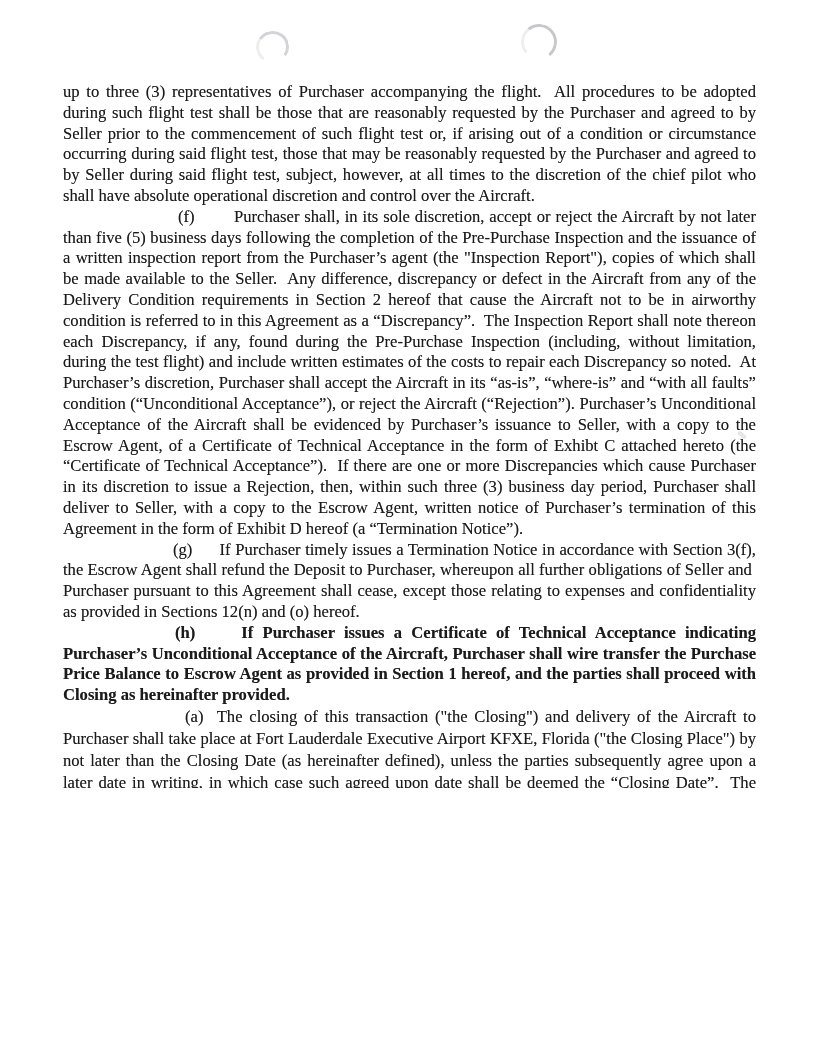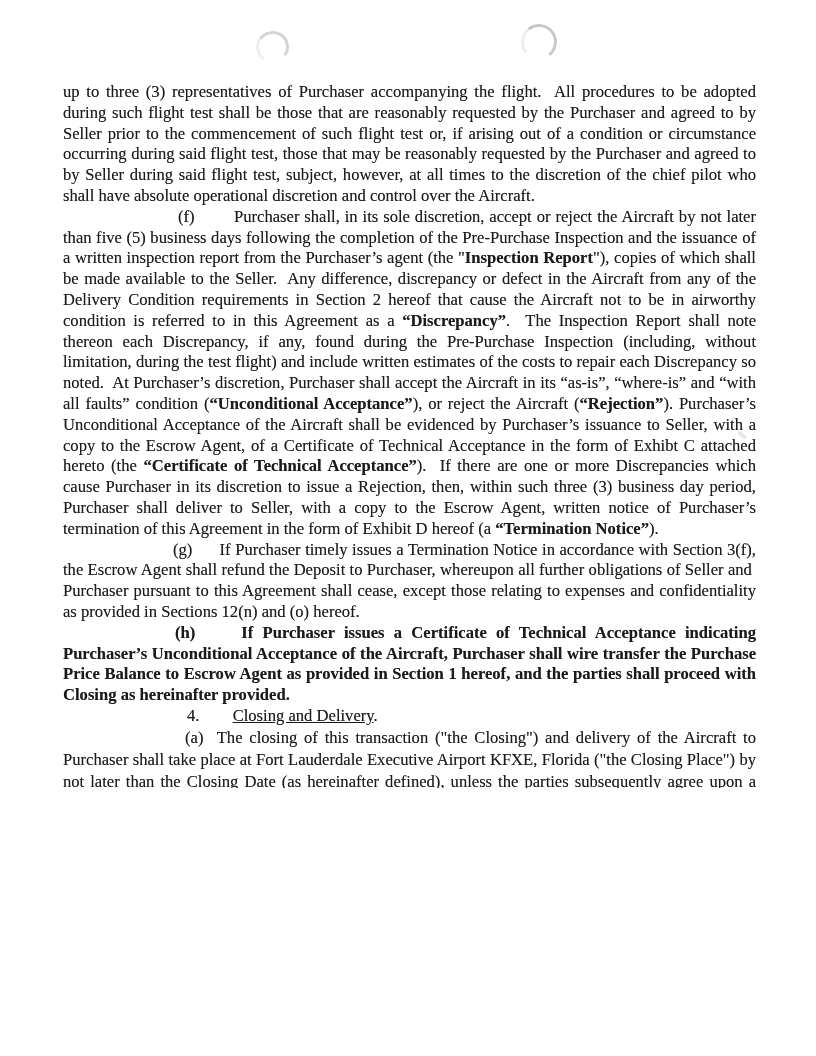--- a/index.html
+++ b/index.html
@@ -30,21 +30,21 @@
   .content p {
     margin: 0;
     padding: 0;
   }
   .para-intro   { margin-bottom: 4px; }
   .para-f       { text-indent: 115px; margin-bottom: 18px; }
   .para-g       { text-indent: 110px; margin-bottom: 20px; }
   .para-h       { text-indent: 112px; margin-bottom: 16px; font-weight: bold; }
   .section-head { text-indent: 124px; margin-bottom: 14px; margin-top: 15px; }
   .para-a       { text-indent: 122px; line-height: 22px; }
-  .run-b { font-weight: bold; }
+  .run-b { font-weight: normal; }
   .run-u { text-decoration: underline; }
   .page-number {
     position: absolute;
     left: 0;
     top: 978px;
     width: 100%;
     text-align: center;
     font-size: 15px;
     color: #5a5a5e;
     letter-spacing: 1px;
@@ -88,20 +88,19 @@
 
   <div class="content">
     <p class="para-intro"><span>up to three (3) representatives of Purchaser accompanying the flight.&nbsp; All procedures to be adopted during such flight test shall be those that are reasonably requested by the Purchaser and agreed to by Seller prior to the commencement of such flight test or, if arising out of a condition or circumstance occurring during said flight test, those that may be reasonably requested by the Purchaser and agreed to by Seller during said flight test, subject, however, at all times to the discretion of the chief pilot who shall have absolute operational discretion and control over the Aircraft.</span></p>
 
     <p class="para-f"><span>(f)&nbsp;&nbsp;&nbsp;&nbsp;&nbsp;&nbsp;&nbsp;&nbsp;Purchaser shall, in its sole discretion, accept or reject the Aircraft by not later than five (5) business days following the completion of the Pre-Purchase Inspection and the issuance of a written inspection report from the Purchaser’s agent (the "</span><span class="run-b">Inspection Report</span><span>"), copies of which shall be made available to the Seller.&nbsp; Any difference, discrepancy or defect in the Aircraft from any of the Delivery Condition requirements in Section 2 hereof that cause the Aircraft not to be in airworthy condition is referred to in this Agreement as a </span><span class="run-b">“Discrepancy”</span><span>.&nbsp; The Inspection Report shall note thereon each Discrepancy, if any, found during the Pre-Purchase Inspection (including, without limitation, during the test flight) and include written estimates of the costs to repair each Discrepancy so noted.&nbsp; At Purchaser’s discretion, Purchaser shall accept the Aircraft in its “as-is”, “where-is” and “with all faults” condition (</span><span class="run-b">“Unconditional Acceptance”</span><span>), or reject the Aircraft (</span><span class="run-b">“Rejection”</span><span>). Purchaser’s Unconditional Acceptance of the Aircraft shall be evidenced by Purchaser’s issuance to Seller, with a copy to the Escrow Agent, of a Certificate of Technical Acceptance in the form of Exhibt C attached hereto (the </span><span class="run-b">“Certificate of Technical Acceptance”</span><span>).&nbsp; If there are one or more Discrepancies which cause Purchaser in its discretion to issue a Rejection, then, within such three (3) business day period, Purchaser shall deliver to Seller, with a copy to the Escrow Agent, written notice of Purchaser’s termination of this Agreement in the form of Exhibit D hereof (a </span><span class="run-b">“Termination Notice”</span><span>).</span></p>
 
     <p class="para-g"><span>(g)&nbsp;&nbsp;&nbsp;&nbsp;&nbsp;&nbsp;If Purchaser timely issues a Termination Notice in accordance with Section 3(f), the Escrow Agent shall refund the Deposit to Purchaser, whereupon all further obligations of Seller and&nbsp; Purchaser pursuant to this Agreement shall cease, except those relating to expenses and confidentiality as provided in Sections 12(n) and (o) hereof.</span></p>
 
     <p class="para-h"><span>(h)&nbsp;&nbsp;&nbsp;&nbsp;&nbsp;If Purchaser issues a Certificate of Technical Acceptance indicating Purchaser’s Unconditional Acceptance of the Aircraft, Purchaser shall wire transfer the Purchase Price Balance to Escrow Agent as provided in Section 1 hereof, and the parties shall proceed with Closing as hereinafter provided.</span></p>
 
-    <p class="section-head"><span>4.&nbsp;&nbsp;&nbsp;&nbsp;&nbsp;&nbsp;&nbsp;&nbsp;</span><span class="run-u">Closing and Delivery</span><span>.</span></p>
 
     <p class="para-a"><span>(a)&nbsp; The closing of this transaction ("the Closing") and delivery of the Aircraft to Purchaser shall take place at Fort Lauderdale Executive Airport KFXE, Florida ("the Closing Place") by not later than the Closing Date (as hereinafter defined), unless the parties subsequently agree upon a later date in writing, in which case such agreed upon date shall be deemed the “Closing Date”.&nbsp; The Closing shall take place three (3) business days after: (i) Purchaser’s delivery of the Certificate of Technical Acceptance indicating Purchaser’s Unconditional Acceptance of the Aircraft in accordance with Sections 3(f) and (h) hereof; and (iv) confirmation from the Escrow Agent that the Escrow Agent has received the Purchase Price Balance from Purchaser and all Escrow Documents (as defined below), but in no event shall the Closing take place later than April 20, 2021 (the </span><span class="run-b">“Closing Date”</span><span>). Seller and Purchaser hereby acknowledge that the passing of title, possession and delivery of the</span></p>
   </div>
 
   <div class="page-number">3</div>
 
 </div>
 
 </body></html>

